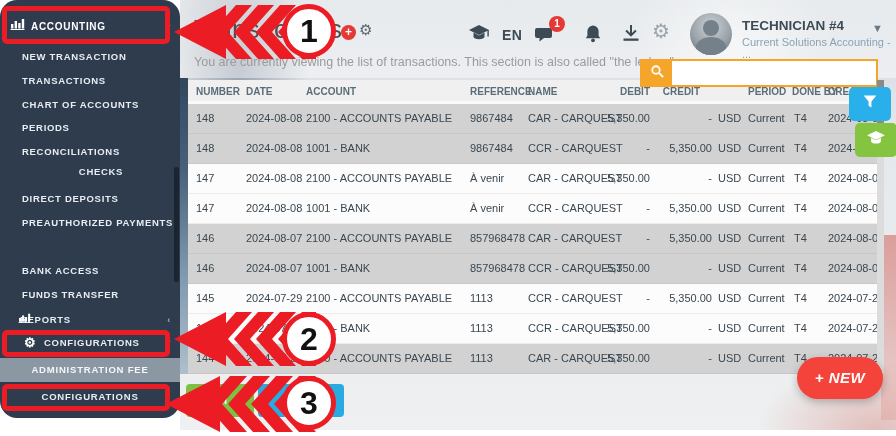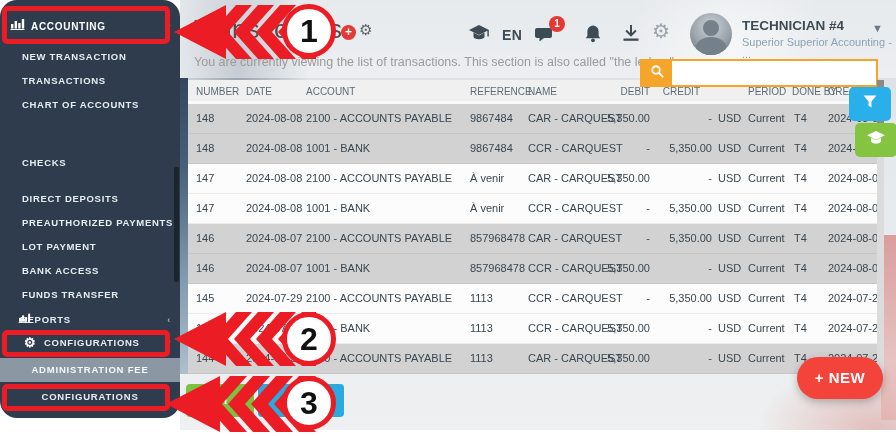--- a/index.html
+++ b/index.html
@@ -46,21 +46,21 @@
   .search-wrap { position:absolute; left:640px; top:59px; width:238px; height:28px; z-index:6;
     display:flex; border:2px solid #f5a62a; background:#fff; }
   .search-btn { width:30px; height:100%; background:#f5a62a; display:flex; align-items:center; justify-content:center; }
   .search-wrap input { flex:1; border:0; outline:none; padding:0 8px; font-size:12.5px; color:#555;
     font-family:"Liberation Sans", sans-serif; background:transparent; }
   .search-wrap input::placeholder { color:#9b9b9b; }
 
   
   .table { position:absolute; left:188px; top:80px; width:695px; z-index:4; }
   .thead { position:relative; height:24px; background:#f0f0f0; border-bottom:3px solid #fafafa; }
-  .th { position:absolute; top:0; line-height:24px; font-size:10px; font-weight:normal; color:#5b6d79; white-space:nowrap; }
+  .th { position:absolute; top:0; line-height:24px; font-size:10px; font-weight:bold; color:#5b6d79; white-space:nowrap; }
   .trow { position:relative; height:30px; background:#fcfcfc; border-bottom:1px solid #ececec; }
   .trow.shaded { background:#d2d2d2; border-bottom:1px solid #c7c7c7; }
   .cell { position:absolute; line-height:29px; font-size:11px; color:#3a4750; white-space:nowrap; }
   .h0,.c0{left:8px;} .h1,.c1{left:58px;} .h2,.c2{left:118px;} .h3,.c3{left:282px;} .h4,.c4{left:340px;}
   .h5{left:404px;width:58px;text-align:right;} .c5{left:404px;width:58px;text-align:right;}
   .h6{left:464px;width:48px;text-align:right;} .c6{left:462px;width:62px;text-align:right;}
   .c7{left:530px;} .h7{left:560px;} .c8{left:560px;} .h8{left:604px;} .c9{left:606px;}
   .h9{left:640px;width:54px;overflow:hidden;} .c10{left:640px;}
 
   .tscroll-track { position:absolute; left:877px; top:80px; width:7px; height:294px; background:#dcdcdc; z-index:15; }
@@ -72,21 +72,21 @@
   .fab-filter { left:849px; top:87px; background:#29b0ea; }
   .fab-teach  { left:855px; top:123px; background:#85c441; }
 
   
   .btn-bottom { position:absolute; top:384px; height:33px; border-radius:4px; z-index:16; color:#fff;
     font-size:12px; font-weight:bold; text-align:center; line-height:33px; overflow:hidden; }
   .btn-green { left:186px; width:68px; background:#7cc142; }
   .btn-blue  { left:258px; width:86px; background:#29aae1; }
   .btn-new { position:absolute; left:797px; top:357px; width:86px; height:42px; border-radius:22px; z-index:17;
     background:#f4433a; color:#fff; font-size:15px; font-weight:bold; text-align:center; line-height:42px;
-    box-shadow:0 3px 8px rgba(0,0,0,.25); letter-spacing:.5px; }
+    box-shadow:0 3px 8px rgba(0,0,0,.25); letter-spacing:.5px;font-style:italic; }
 
   
   .sidebar { position:absolute; left:0; top:0; width:180px; height:418px; background:#2e3c4e; z-index:10;border-radius:17px; }
   .s-item { position:absolute; left:0; width:180px; height:22px; line-height:22px; color:#e7edf2;
     font-size:9.5px; font-weight:bold; letter-spacing:.7px; white-space:nowrap; }
   .s-sub { padding-left:22px; }
   .s-acct { top:12px; height:30px; line-height:30px; padding-left:31px; font-size:10px; color:#fff; }
   .s-icon { position:absolute; top:50%; transform:translateY(-50%); }
   .s-chev { position:absolute; right:9px; color:#9fb0bd; font-size:9px; }
   .s-band { position:absolute; left:0; top:358px; width:180px; height:24px; background:#8b98a3;
@@ -151,21 +151,21 @@
         <path d="M2.5 14.5h15v2.3h-15z" fill="#3d4b55"></path>
       </svg>
   </span>
   <span class="top-icon gear-glyph" style="left:652px; top:21px; color:#9aa5ad;">⚙</span>
 
   <div class="avatar">
     <div class="head"></div>
     <div class="body"></div>
   </div>
   <div class="user-name">TECHNICIAN #4</div>
-  <div class="user-org">Superior Superior Accounting - ...</div>
+  <div class="user-org">Current Solutions Accounting - ...</div>
   <div class="user-caret">▼</div>
 
   <div class="search-wrap">
     <div class="search-btn">
       <span>
         <svg width="15" height="15" viewBox="0 0 20 20">
             <circle cx="8" cy="8" r="5" fill="none" stroke="#fff" stroke-width="2.4"></circle>
             <line x1="12" y1="12" x2="17.5" y2="17.5" stroke="#fff" stroke-width="2.4"></line>
           </svg>
       </span>
@@ -339,24 +339,25 @@
             <rect x="11.8" y="2" width="2.4" height="9.5" fill="#fff"></rect>
             <rect x="0.5" y="12" width="14" height="1" fill="#fff"></rect>
           </svg>
       </span>
       <span>ACCOUNTING</span>
       <span class="s-chev">▾</span>
     </div>
     <div class="s-item s-sub" style="top:46px;">NEW TRANSACTION</div>
     <div class="s-item s-sub" style="top:70px;">TRANSACTIONS</div>
     <div class="s-item s-sub" style="top:94px;">CHART OF ACCOUNTS</div>
-    <div class="s-item s-sub" style="top:152px;">CHECKS</div>
+    <div class="s-item s-sub" style="top:117px;">PERIODS</div>
+    <div class="s-item s-sub" style="top:141px;">RECONCILIATIONS</div>
+    <div class="s-item s-sub" style="top:161px;text-align:center;">CHECKS</div>
     <div class="s-item s-sub" style="top:188px;">DIRECT DEPOSITS</div>
     <div class="s-item s-sub" style="top:212px;">PREAUTHORIZED PAYMENTS</div>
-    <div class="s-item s-sub" style="top:236px;">LOT PAYMENT</div>
     <div class="s-item s-sub" style="top:260px;">BANK ACCESS</div>
     <div class="s-item s-sub" style="top:284px;">FUNDS TRANSFER</div>
     <div class="s-item" style="top:309px; padding-left:20px;">
       <span class="s-icon" style="left:18px;">
         <svg width="13" height="11" viewBox="0 0 15 13">
             <rect x="1" y="7" width="2.4" height="4.5" fill="#fff"></rect>
             <rect x="4.6" y="4" width="2.4" height="7.5" fill="#fff"></rect>
             <rect x="8.2" y="6" width="2.4" height="5.5" fill="#fff"></rect>
             <rect x="11.8" y="2" width="2.4" height="9.5" fill="#fff"></rect>
             <rect x="0.5" y="12" width="14" height="1" fill="#fff"></rect>

